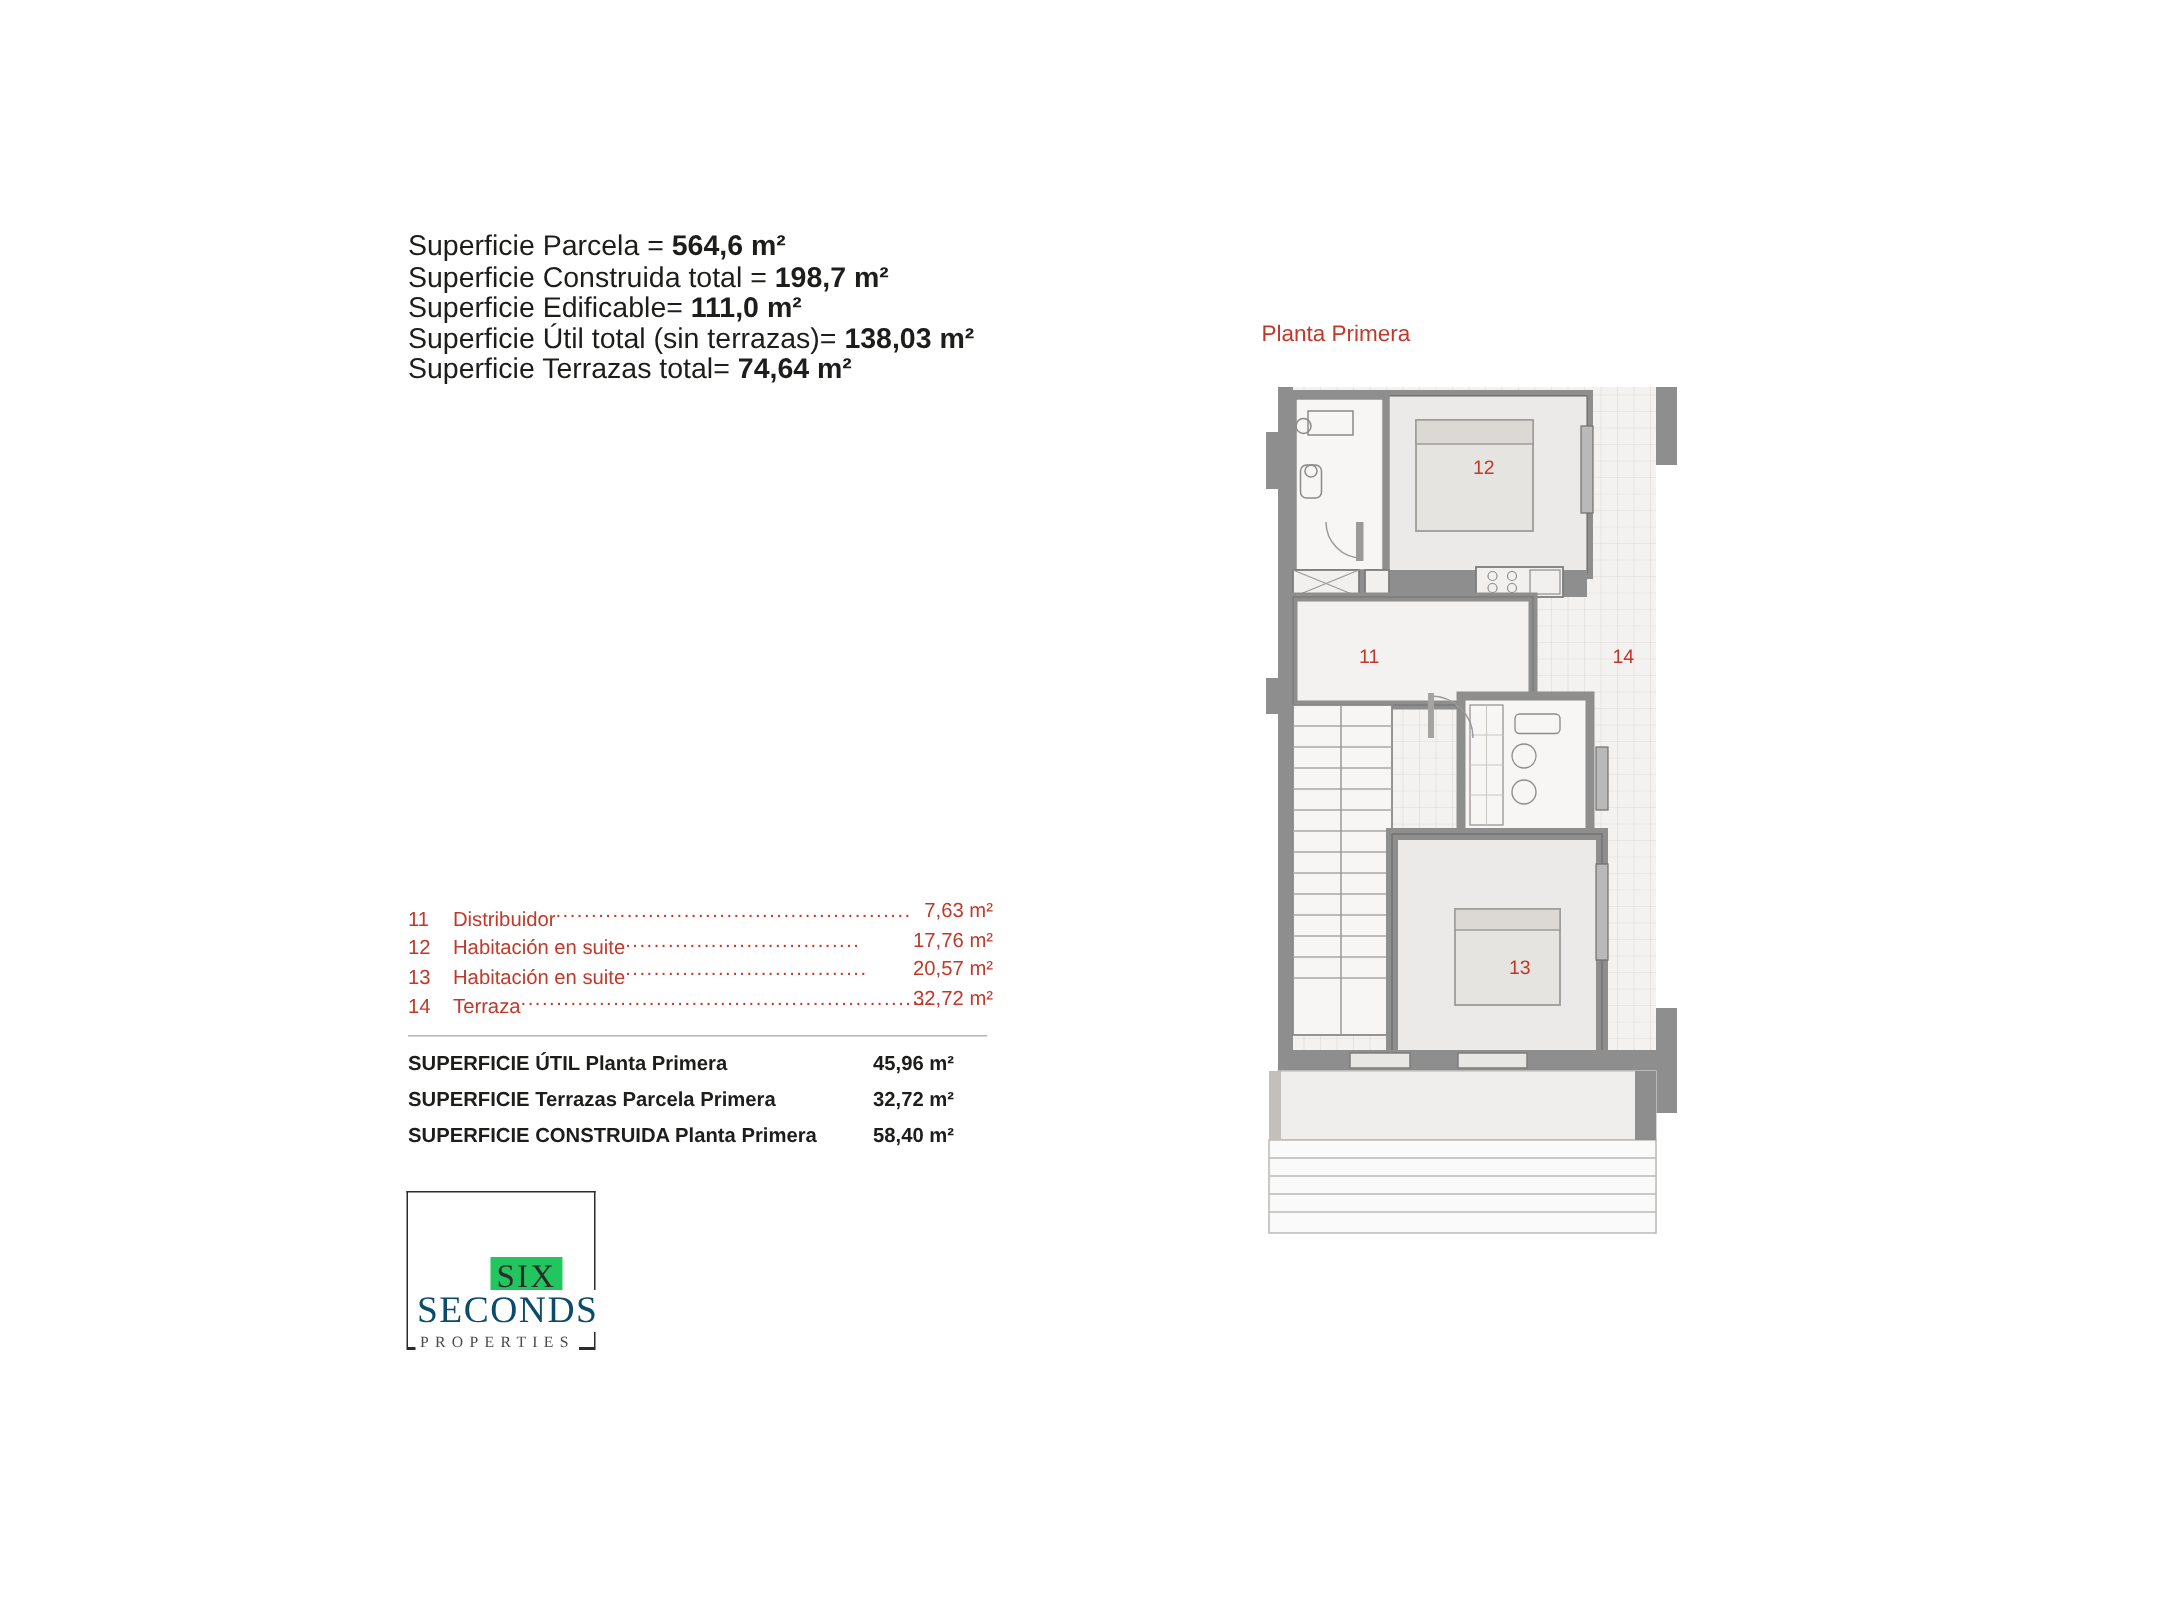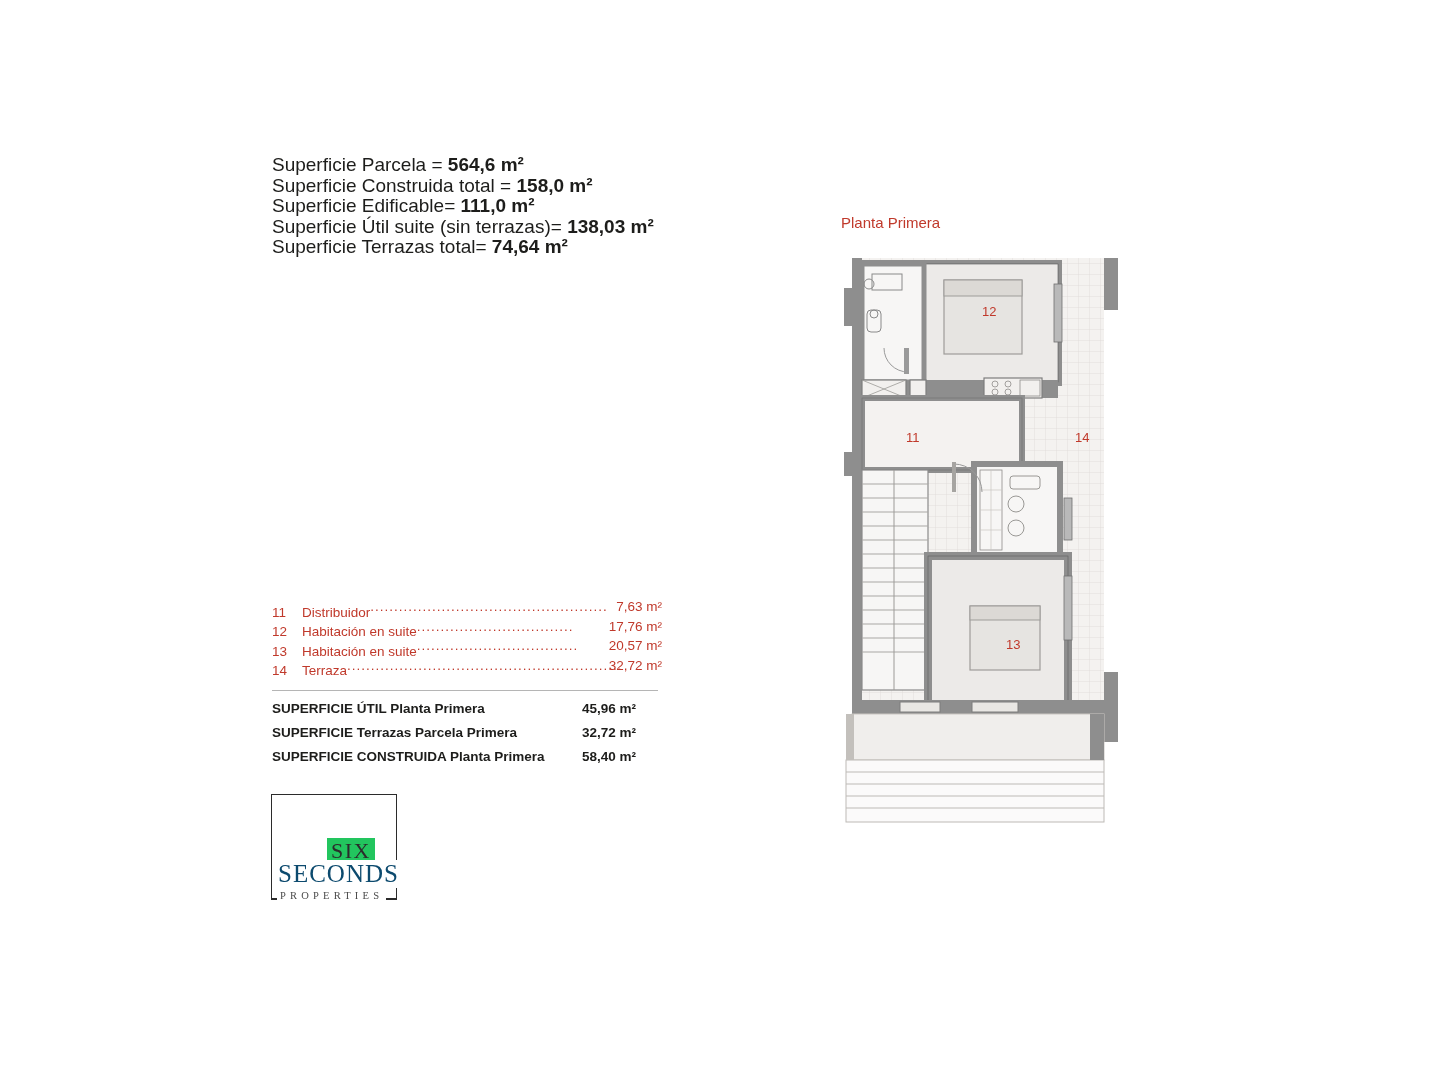--- a/index.html
+++ b/index.html
@@ -169,23 +169,23 @@
     position: absolute;
     font-size: 13px;
     color: #c0392b;
   }
 </style>
 </head>
 <body>
 
 <div class="summary">
   <div class="row"><span>Superficie Parcela = </span><b>564,6 m²</b></div>
-  <div class="row"><span>Superficie Construida total = </span><b>158,0 m²</b></div>
+  <div class="row"><span>Superficie Construida total = </span><b>198,7 m²</b></div>
   <div class="row"><span>Superficie Edificable= </span><b>111,0 m²</b></div>
-  <div class="row"><span>Superficie Útil suite (sin terrazas)= </span><b>138,03 m²</b></div>
+  <div class="row"><span>Superficie Útil total (sin terrazas)= </span><b>138,03 m²</b></div>
   <div class="row"><span>Superficie Terrazas total= </span><b>74,64 m²</b></div>
 </div>
 
 <div class="legend">
   <div class="litem">
     <span class="num">11</span><span class="lbl">Distribuidor</span><span class="dots">..................................................</span>
     <span class="val">7,63 m²</span>
   </div>
   <div class="litem">
     <span class="num">12</span><span class="lbl">Habitación en suite</span><span class="dots">.................................</span>

